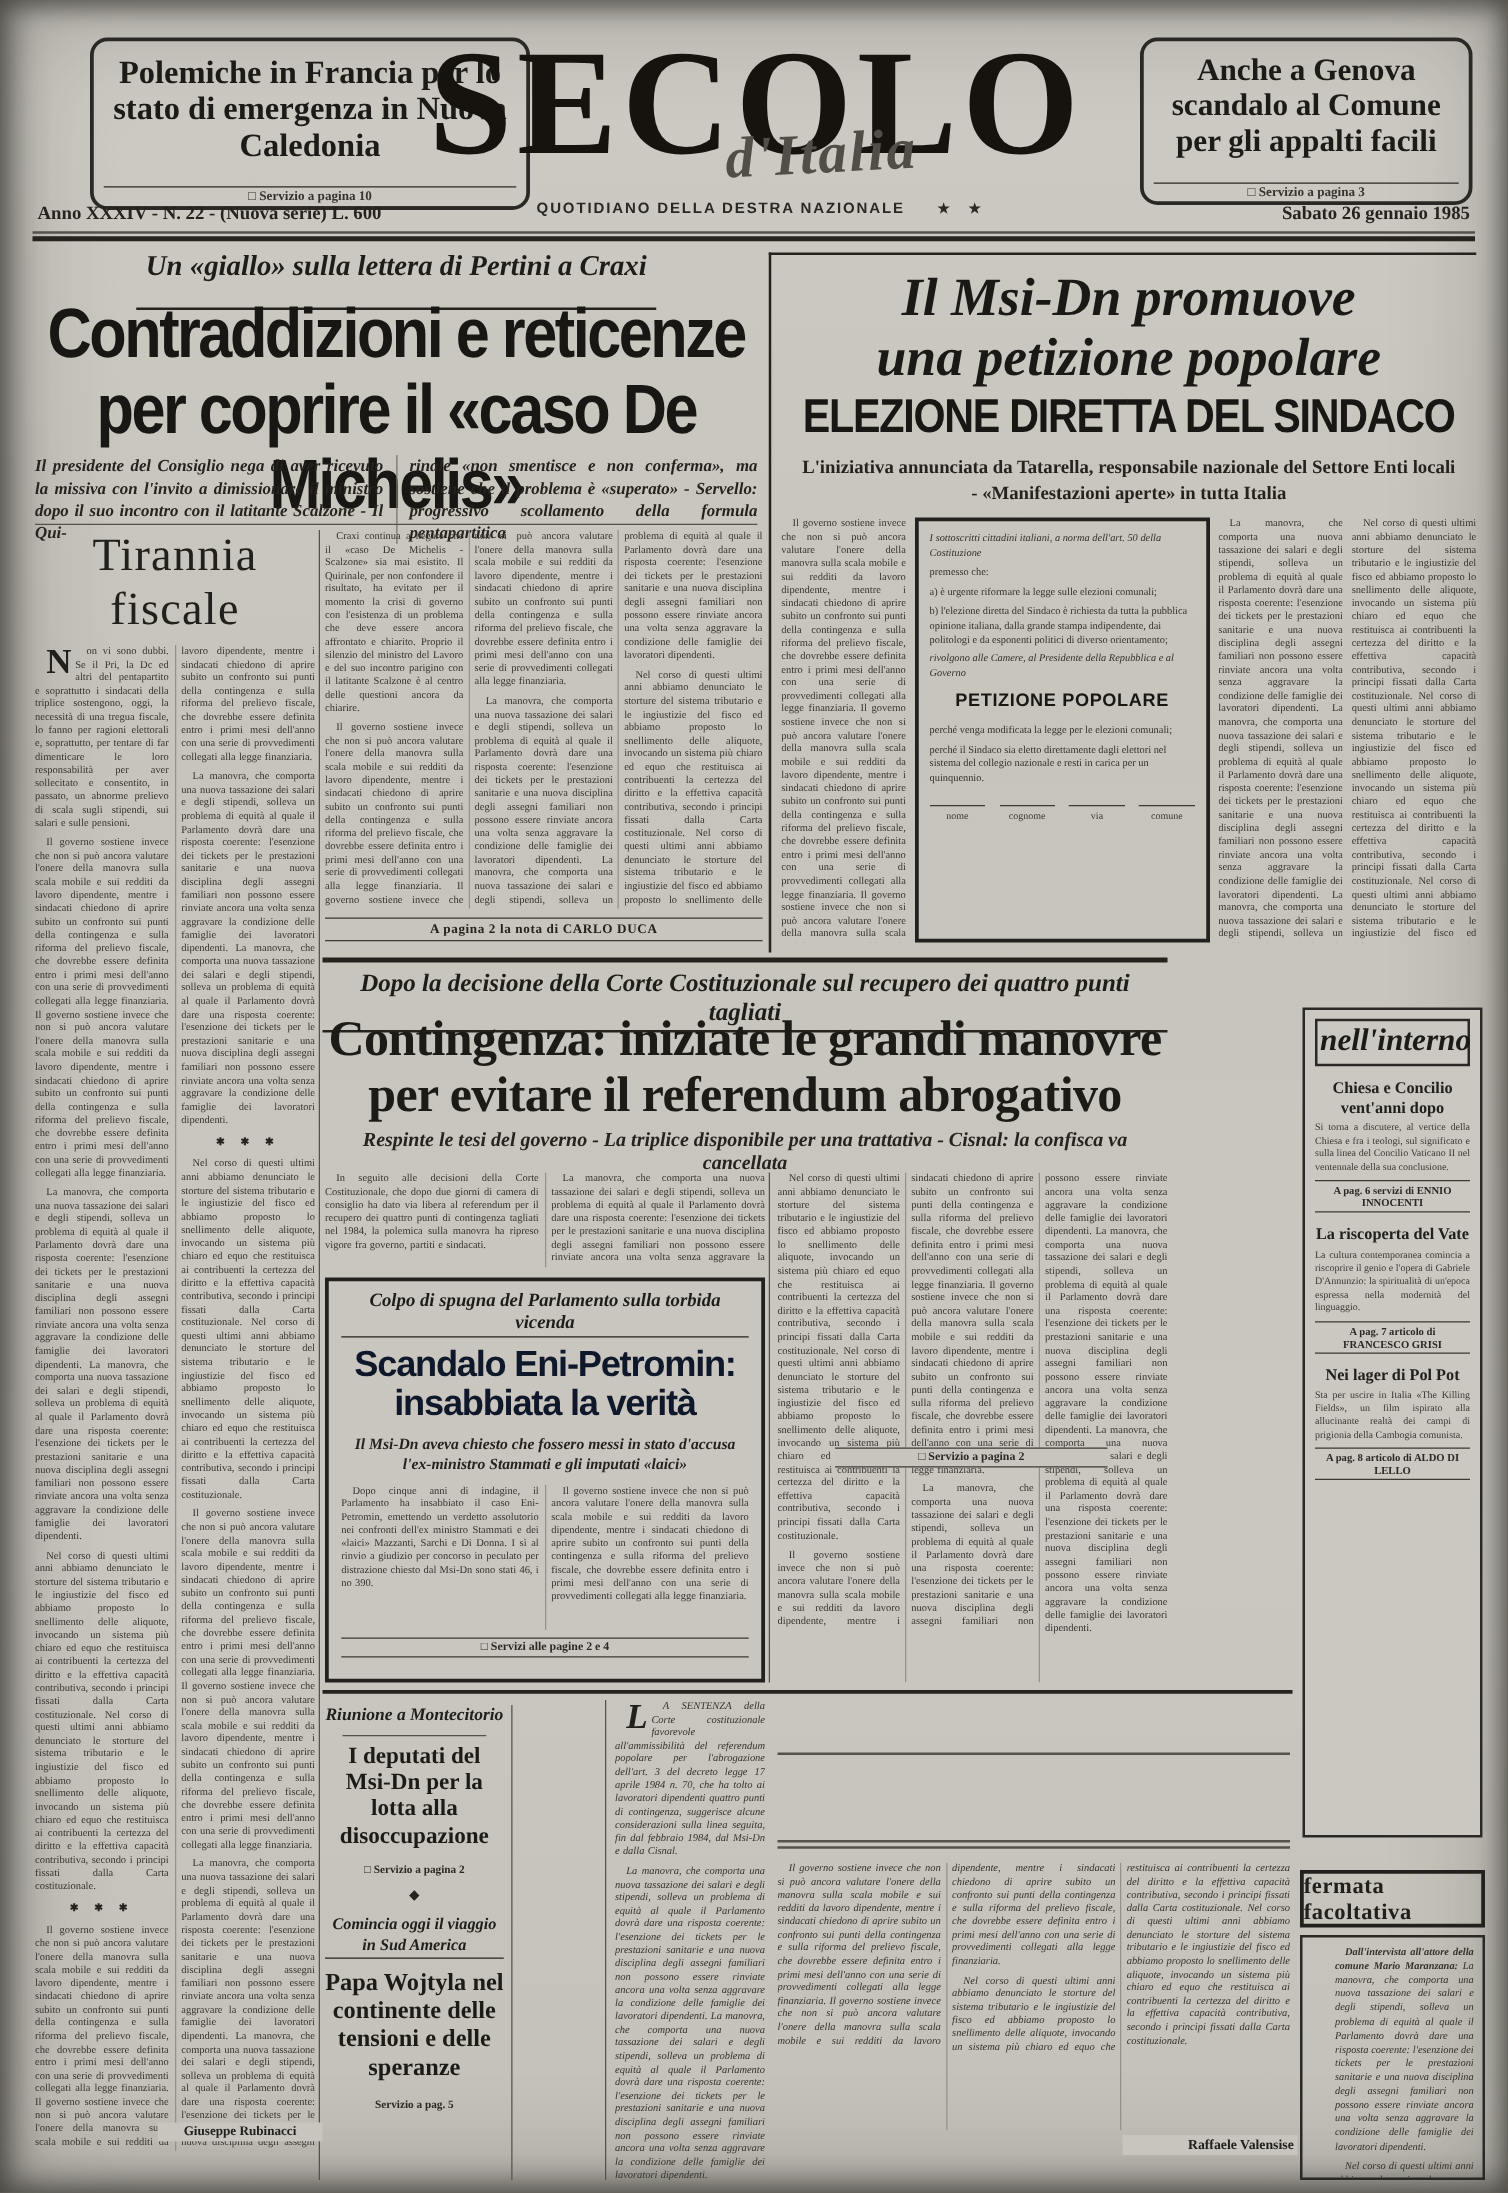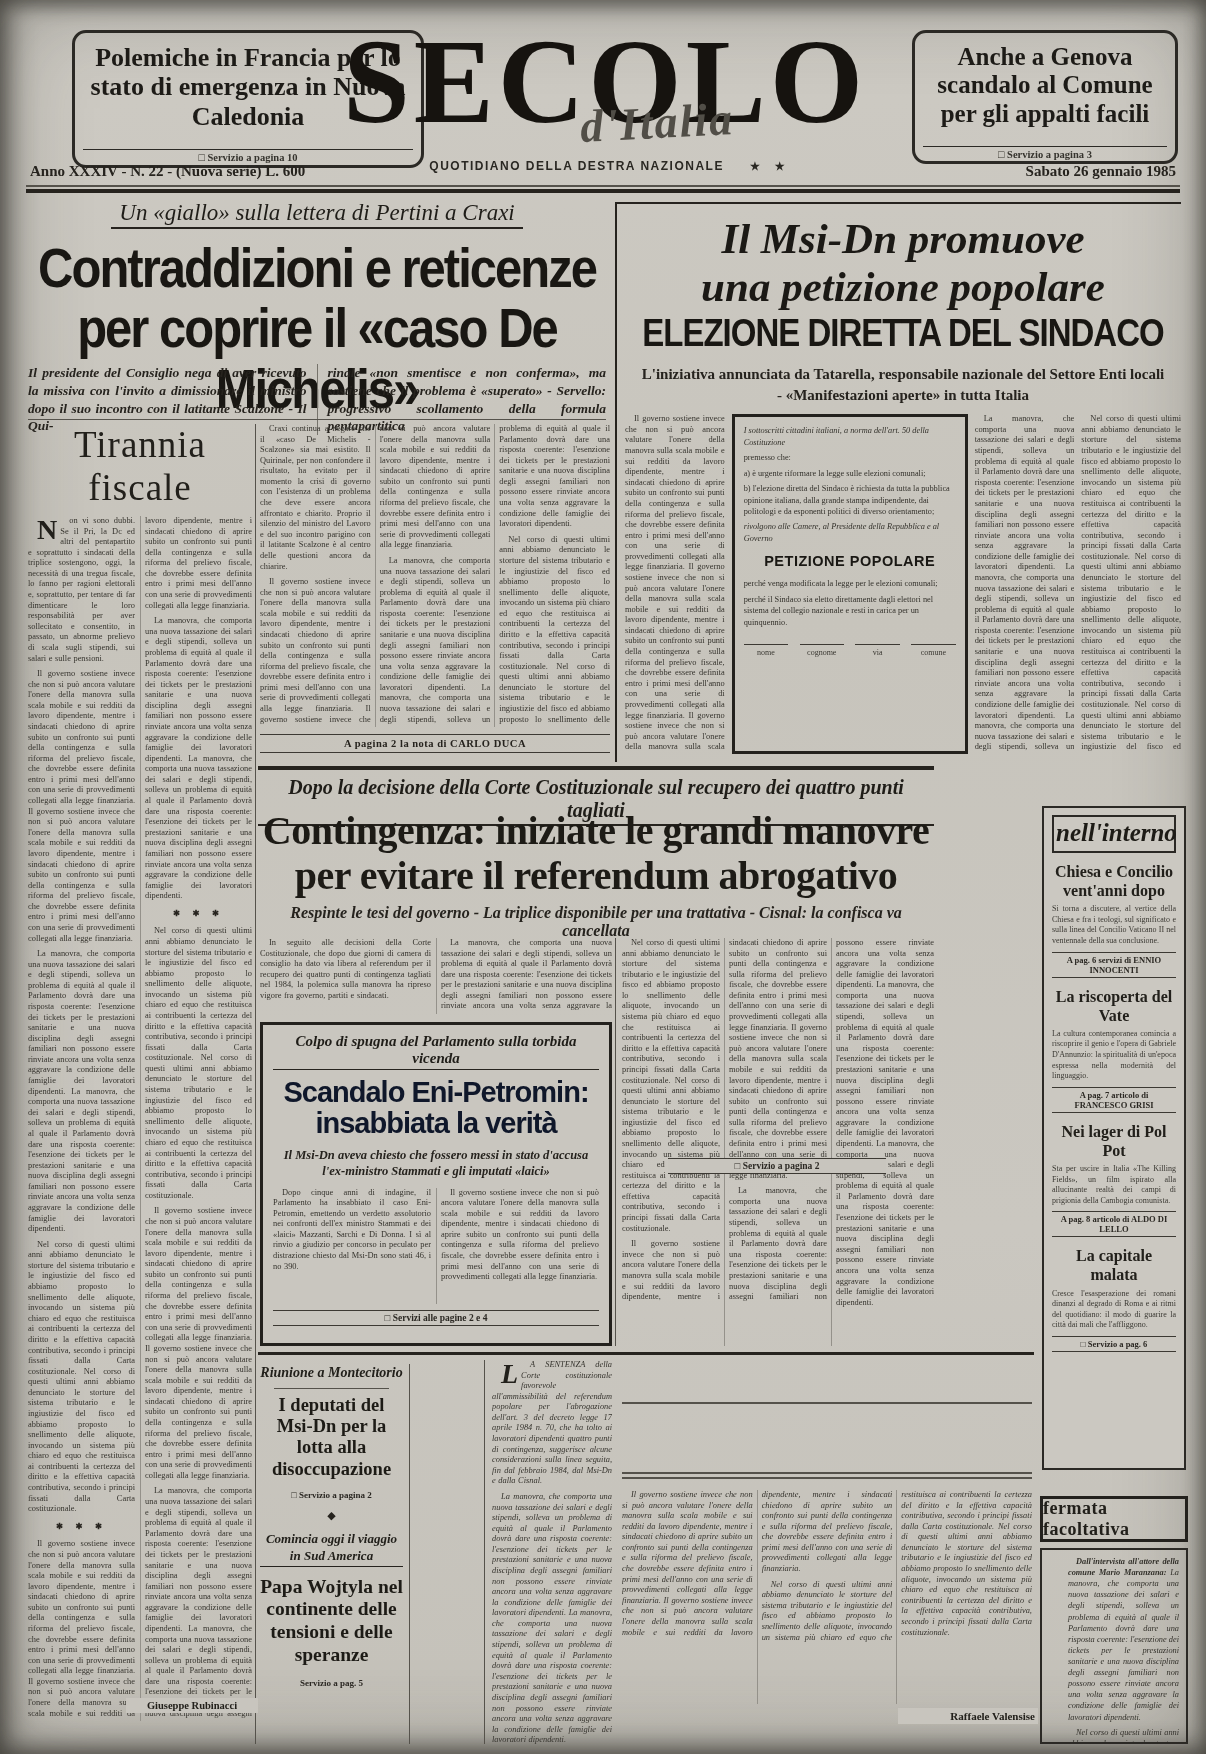--- a/index.html
+++ b/index.html
@@ -19,22 +19,22 @@
   .ear-title.small{font-size:25px;}
   .ear-ref{margin-top:18px;border-top:1.5px solid #2b2925;border-bottom:1.5px solid #2b2925;
     padding:2px 0;font-weight:bold;font-size:10.5px;color:#35332d;}
   
   .mast-title{font-weight:bold;font-size:120px;line-height:1;letter-spacing:4px;color:#16130f;text-align:center;}
   .mast-script{font-style:italic;font-weight:bold;font-size:46px;color:#514e47;letter-spacing:2px;transform:rotate(-3deg);}
   .mast-sub{font-family:"Liberation Sans",sans-serif;font-weight:bold;font-size:12px;letter-spacing:1.5px;color:#2a2823;margin-top:12px;}
   .mast-stars{padding-left:26px;font-size:11px;letter-spacing:6px;}
   .dateline{font-weight:bold;font-size:15px;color:#26231e;}
   
-  .kicker{display:inline-block;font-style:italic;font-weight:normal;font-size:23px;line-height:1.15;
-    border-bottom:2.5px solid #26231e;padding:0 8px 1px;color:#1f1d18;}
+  .kicker{display:inline-block;font-style:italic;font-weight:bold;font-size:23px;line-height:1.15;
+    border-bottom:2.5px solid #26231e;padding:0 8px 20px;color:#1f1d18;}
   .kicker2{display:inline-block;font-style:italic;font-weight:bold;font-size:20px;
     border-bottom:2px solid #26231e;padding:0 5px 2px;color:#1f1d18;}
   .kicker3{display:inline-block;font-style:italic;font-weight:bold;font-size:15px;
     border-bottom:1.5px solid #26231e;padding:0 4px 2px;color:#1f1d18;}
   .h-sansbig{font-family:"Liberation Sans",sans-serif;font-weight:bold;font-size:49px;line-height:1.08;
     letter-spacing:-2px;color:#191713;transform:scaleY(1.14);transform-origin:center top;}
   .h-eyebrow{font-family:"Liberation Sans",sans-serif;font-weight:bold;font-size:33px;letter-spacing:-1px;
     color:#191713;transform:scaleY(1.15);transform-origin:center top;}
   .h-serif-it{font-style:italic;font-weight:bold;font-size:43px;line-height:1.12;color:#1b1915;}
   .h-serif{font-weight:bold;font-size:40px;line-height:1.13;letter-spacing:-.5px;color:#1d1b16;}
@@ -61,21 +61,21 @@
   .petbox{border:3px solid #23211d;padding:8px 9px;box-sizing:border-box;font-size:8.3px;line-height:1.38;color:#33312b;overflow:hidden;}
   .petbox p{margin:0 0 4px;}
   .pet-title{text-align:center;font-family:"Liberation Sans",sans-serif;font-weight:bold;font-size:14.5px;
     letter-spacing:.5px;margin:7px 0;color:#191713;}
   .pet-fields{display:flex;justify-content:space-between;margin-top:16px;}
   .pet-fields span{border-top:1px solid #3c3933;padding-top:2px;min-width:21%;text-align:center;font-size:8px;color:#3a3832;}
   
   .sidebar{border:2.5px solid #2b2925;background:#cbc8c1;padding:7px 8px;box-sizing:border-box;}
   .int-head{border:2.5px solid #2b2925;padding:2px 2px 4px;text-align:center;
     font-style:italic;font-weight:bold;font-size:25px;color:#1d1b16;}
-  .int-title{font-weight:bold;font-size:16px;line-height:1.2;text-align:center;color:#22201b;}
+  .int-title{font-weight:bold;font-size:13px;line-height:1.2;text-align:center;color:#22201b;}
   .int-blurb{font-size:8px;line-height:1.32;text-align:justify;margin-top:4px;color:#3a3832;}
   .int-ref{margin-top:5px;border-top:1px solid #3c3933;border-bottom:1px solid #3c3933;
     padding:2px 4px;text-align:center;font-weight:bold;font-size:8.5px;color:#2b2823;}
   .int-item{margin-top:9px;}
   
   .promo-kicker{font-style:italic;font-weight:bold;font-size:14px;line-height:1.25;color:#22201b;}
   .promo-title{font-weight:bold;font-size:18.5px;line-height:1.16;color:#1d1b16;}
   .promo-ref{font-weight:bold;font-size:9px;color:#2b2823;}
   .diamond{font-size:11px;color:#26231e;}
   
@@ -280,25 +280,20 @@
       <div class="int-blurb">La cultura contemporanea comincia a riscoprire il genio e l'opera di Gabriele D'Annunzio: la spiritualità di un'epoca espressa nella modernità del linguaggio.</div>
       <div class="int-ref">A pag. 7 articolo di FRANCESCO GRISI</div>
     </div>
 
     <div class="int-item">
       <div class="int-title">Nei lager di Pol Pot</div>
       <div class="int-blurb">Sta per uscire in Italia «The Killing Fields», un film ispirato alla allucinante realtà dei campi di prigionia della Cambogia comunista.</div>
       <div class="int-ref">A pag. 8 articolo di ALDO DI LELLO</div>
     </div>
 
-    <div class="int-item">
-      <div class="int-title">La capitale malata</div>
-      <div class="int-blurb">Cresce l'esasperazione dei romani dinanzi al degrado di Roma e ai ritmi del quotidiano: il modo di guarire la città dai mali che l'affliggono.</div>
-      <div class="int-ref">□ Servizio a pag. 6</div>
-    </div>
   </div>
 
   <div class="abs ferm-title" style="left:1040px;top:1496px;width:148px;height:46px;">fermata facoltativa</div>
   <div class="abs ferm-body" style="left:1040px;top:1548px;width:148px;height:196px;padding-left:26px;">
     <p><span class="b">Dall'intervista all'attore della comune Mario Maranzana:</span> <span>La manovra, che comporta una nuova tassazione dei salari e degli stipendi, solleva un problema di equità al quale il Parlamento dovrà dare una risposta coerente: l'esenzione dei tickets per le prestazioni sanitarie e una nuova disciplina degli assegni familiari non possono essere rinviate ancora una volta senza aggravare la condizione delle famiglie dei lavoratori dipendenti.</span></p>
     <p>Nel corso di questi ultimi anni abbiamo denunciato le storture del sistema tributario e le ingiustizie del fisco ed abbiamo proposto lo snellimento delle aliquote, invocando un sistema più chiaro ed equo che restituisca ai contribuenti la certezza del diritto e la effettiva capacità contributiva, secondo i principi fissati dalla Carta costituzionale.</p>
   </div>
 
 </div>
 

